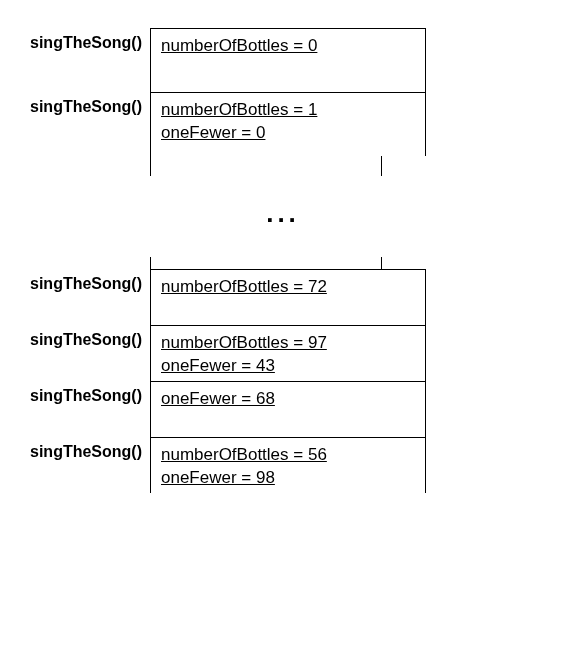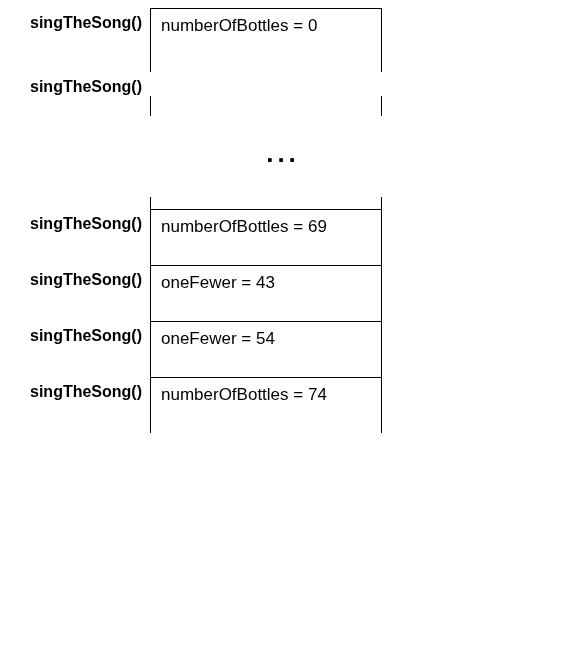--- a/index.html
+++ b/index.html
@@ -6,21 +6,21 @@
   body {
     margin: 0;
     padding: 0;
     background: #fff;
     font-family: Helvetica, Arial, sans-serif;
     width: 566px;
     height: 646px;
     position: relative;
   }
   .container {
-    padding-top: 8px;
+    padding-top: 28px;
     display: flex;
     flex-direction: column;
     align-items: flex-start;
   }
   .stack-block {
     display: flex;
     flex-direction: column;
   }
   .frame-row {
     display: flex;
@@ -29,28 +29,29 @@
   }
   .frame-label {
     width: 150px;
     text-align: right;
     padding-right: 8px;
     padding-top: 6px;
     font-weight: bold;
     font-size: 16px;
   }
   .frame-box {
-    width: 232px;
+    width: 276px;
     border: 1.5px solid #000;
     border-bottom: none;
     padding: 6px 10px;
     font-size: 17px;
     font-weight: 400;
     line-height: 1.35;
     height: 56px;
+    text-decoration: underline;
   }
   .top .frame-box {
     height: 64px;
   }
   .bottom-border {
     border-bottom: 1.5px solid #000;
   }
   .open-bottom {
     border-bottom: none;
   }
@@ -84,54 +85,60 @@
     <div class="frame-row">
       <div class="frame-label">singTheSong()</div>
       <div class="frame-box">
         <div>numberOfBottles = 0</div>
         <div></div>
       </div>
     </div>
 
     <div class="frame-row">
       <div class="frame-label">singTheSong()</div>
+      <div class="frame-box open-bottom">
+        <div>numberOfBottles = 1</div>
+        <div>oneFewer = 0</div>
+      </div>
     </div>
 
     <div class="tail-row"></div>
   </div>
 
   <div class="ellipsis">...</div>
 
   <div class="stack-block bottom">
 
     <div class="tail-row short-tail"></div>
 
     <div class="frame-row">
       <div class="frame-label">singTheSong()</div>
       <div class="frame-box">
-        <div>numberOfBottles = 69</div>
+        <div>numberOfBottles = 72</div>
       </div>
     </div>
 
     <div class="frame-row">
       <div class="frame-label">singTheSong()</div>
       <div class="frame-box">
+        <div>numberOfBottles = 97</div>
         <div>oneFewer = 43</div>
       </div>
     </div>
 
     <div class="frame-row">
       <div class="frame-label">singTheSong()</div>
       <div class="frame-box">
-        <div>oneFewer = 54</div>
+        <div>oneFewer = 68</div>
       </div>
     </div>
 
     <div class="frame-row">
       <div class="frame-label">singTheSong()</div>
       <div class="frame-box">
-        <div>numberOfBottles = 74</div>
+        <div>numberOfBottles = 56</div>
+        <div>oneFewer = 98</div>
       </div>
     </div>
 
 
   </div>
 </div>
 
 </body></html>

